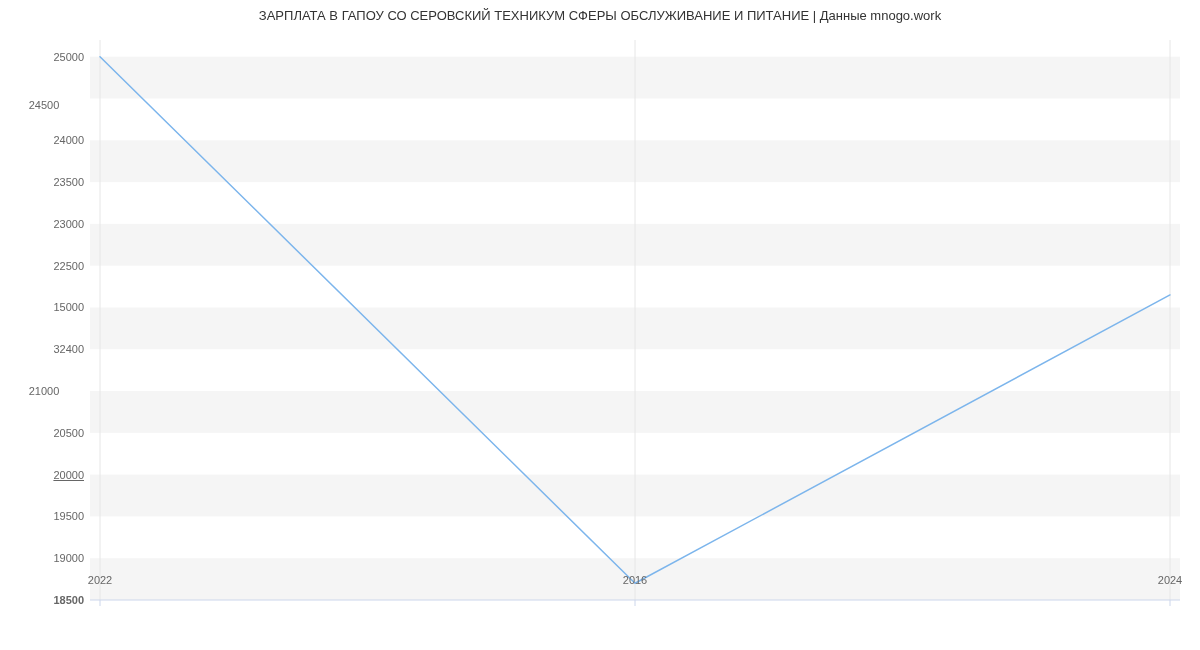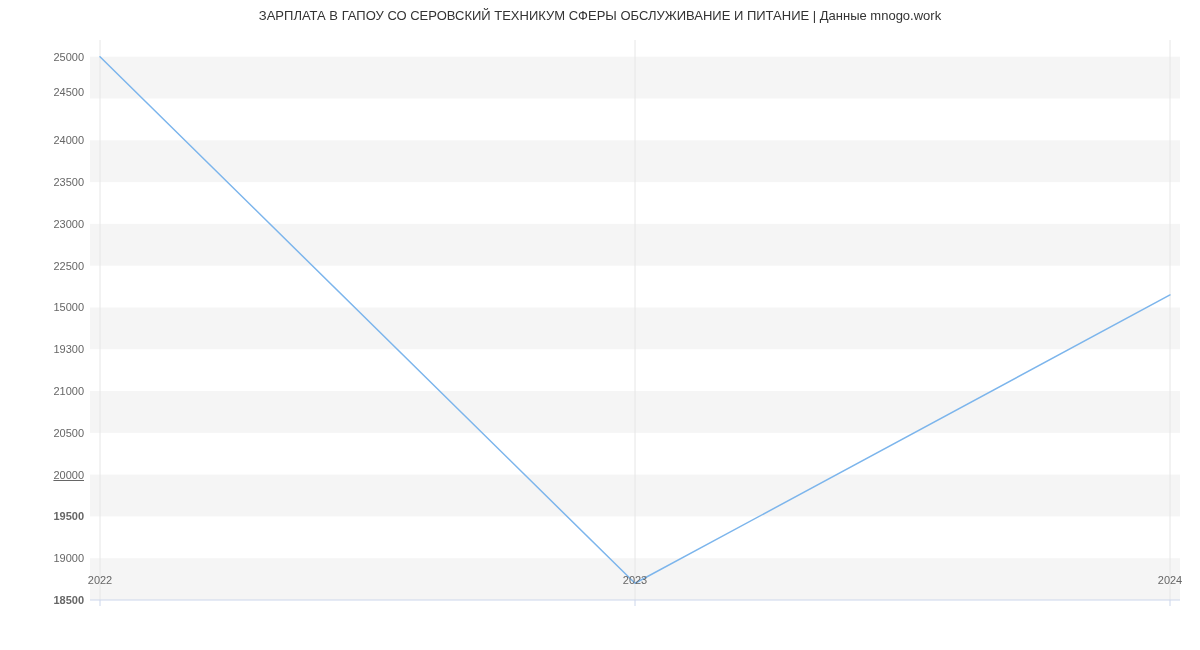--- a/index.html
+++ b/index.html
@@ -98,31 +98,31 @@
         <line x1="0" x2="1090" y1="560" y2="560" class="axis-line"></line>
         <polyline points="10,16.716417910447717 545,543.2835820895523 1080,254.92537313432837" class="series-line" stroke="#7cb5ec"></polyline>
         <line x1="10" x2="10" y1="560" y2="566" class="tick-mark"></line>
         <line x1="545" x2="545" y1="560" y2="566" class="tick-mark"></line>
         <line x1="1080" x2="1080" y1="560" y2="566" class="tick-mark"></line>
       </svg>
   </div>
   <div id="y-labels">
       <div class="y-tick-label" style="top: 600px; font-weight: bold;">18500</div>
       <div class="y-tick-label" style="top: 558.209px;">19000</div>
-      <div class="y-tick-label" style="top: 516.418px; font-weight: bold;">19500</div>
+      <div class="y-tick-label" style="top: 516.418px;">19500</div>
       <div class="y-tick-label" style="top: 474.627px; text-decoration: underline;">20000</div>
       <div class="y-tick-label" style="top: 432.836px;">20500</div>
-      <div class="y-tick-label" style="top: 391.045px;">21000</div>
-      <div class="y-tick-label" style="top: 349.254px;">19300</div>
+      <div class="y-tick-label" style="top: 391.045px; text-align: center;">21000</div>
+      <div class="y-tick-label" style="top: 349.254px;">32400</div>
       <div class="y-tick-label" style="top: 307.463px;">15000</div>
       <div class="y-tick-label" style="top: 265.672px;">22500</div>
       <div class="y-tick-label" style="top: 223.881px;">23000</div>
       <div class="y-tick-label" style="top: 182.09px;">23500</div>
       <div class="y-tick-label" style="top: 140.299px;">24000</div>
-      <div class="y-tick-label" style="top: 92px;">24500</div>
+      <div class="y-tick-label" style="top: 105px; text-align: center;">24500</div>
       <div class="y-tick-label" style="top: 56.7164px; text-align: right;">25000</div>
     </div>
   <div id="x-labels">
       <div class="x-tick-label" style="left: 100px;">2022</div>
-      <div class="x-tick-label" style="left: 635px;">2023</div>
+      <div class="x-tick-label" style="left: 635px;">2016</div>
       <div class="x-tick-label" style="left: 1170px;">2024</div>
     </div>
 </div>
 
 </body></html>

